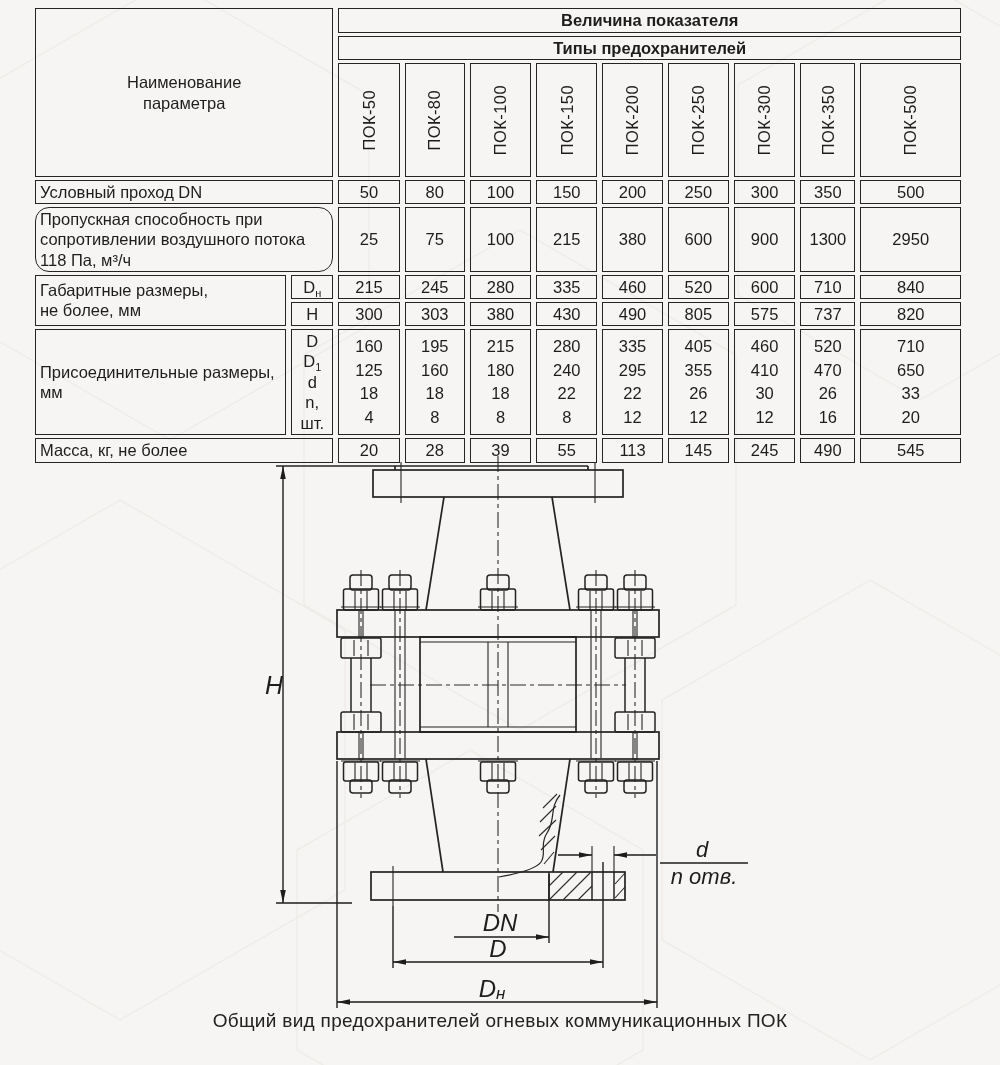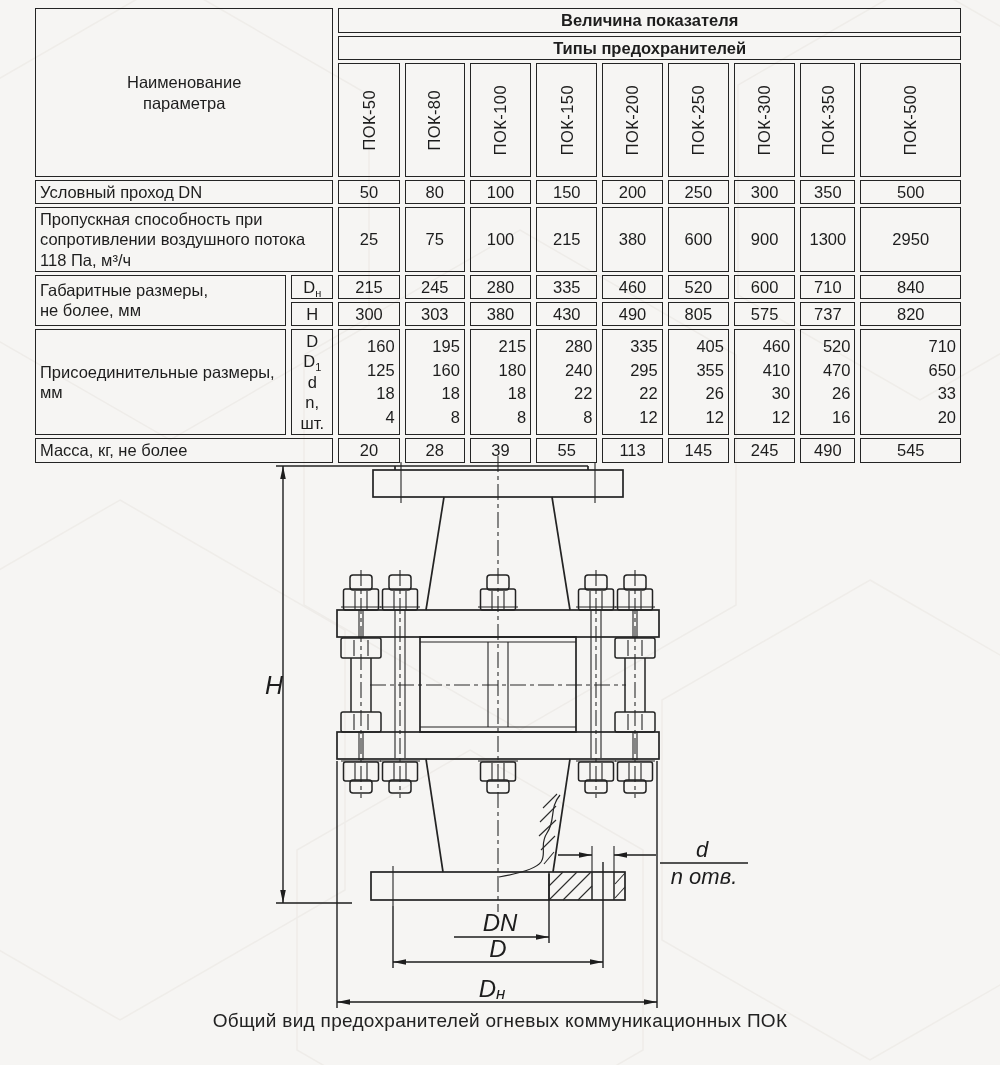--- a/index.html
+++ b/index.html
@@ -27,21 +27,21 @@
   td.ctr{ text-align:center;margin-left:16px; }
   td.val{ text-align:center;font-size:17.5px; }
   td.grp{ text-align:center;font-size:16.5px;padding:0 4px;font-weight:bold; }
   td.vhead{ height:110px;text-align:center;vertical-align:middle;padding:2px 0; }
   td.vhead div{
     writing-mode:vertical-rl;transform:rotate(180deg);
     margin:0 auto;line-height:1;white-space:nowrap;font-size:16.5px;letter-spacing:.4px;
   }
   td.sublab{ text-align:center;font-size:16.5px; }
   td.stack{ vertical-align:top;padding-top:2px; }
-  td.stack div{ height:23.5px;line-height:23.5px;text-align:right; }
+  td.stack div{ height:23.5px;line-height:23.5px;text-align:center; }
   td.stack5 div{ height:20.5px;line-height:20.5px;text-align:center; }
   sub{ font-size:11px;line-height:0; }
   tr.r1{height:25px;} tr.r2{height:21px;} tr.r3{height:110px;}
   tr.r4{height:23px;} tr.r5{height:64px;} tr.r6{height:20px;padding-left:36px;}
   tr.r7{height:20px;} tr.r8{height:100px;} tr.r9{height:23px;}
   
   #drawing{position:absolute;left:0;top:440px;z-index:2;}
   .caption{
     position:absolute;left:0;top:1010px;width:1000px;z-index:2;
     text-align:center;font-size:19px;letter-spacing:.3px;color:#222;
@@ -121,21 +121,21 @@
     <td class="val">80</td>
     <td class="val">100</td>
     <td class="val">150</td>
     <td class="val">200</td>
     <td class="val">250</td>
     <td class="val">300</td>
     <td class="val">350</td>
     <td class="val">500</td>
   </tr>
   <tr class="r5">
-    <td class="name" colspan="2" style="vertical-align:top;">Пропускная способность при сопротивлении воздушного потока 118 Па, м³/ч</td>
+    <td class="name" colspan="2" style="vertical-align:top;border-radius:14px;">Пропускная способность при сопротивлении воздушного потока 118 Па, м³/ч</td>
     <td class="val">25</td>
     <td class="val">75</td>
     <td class="val">100</td>
     <td class="val">215</td>
     <td class="val">380</td>
     <td class="val">600</td>
     <td class="val">900</td>
     <td class="val">1300</td>
     <td class="val">2950</td>
   </tr>

